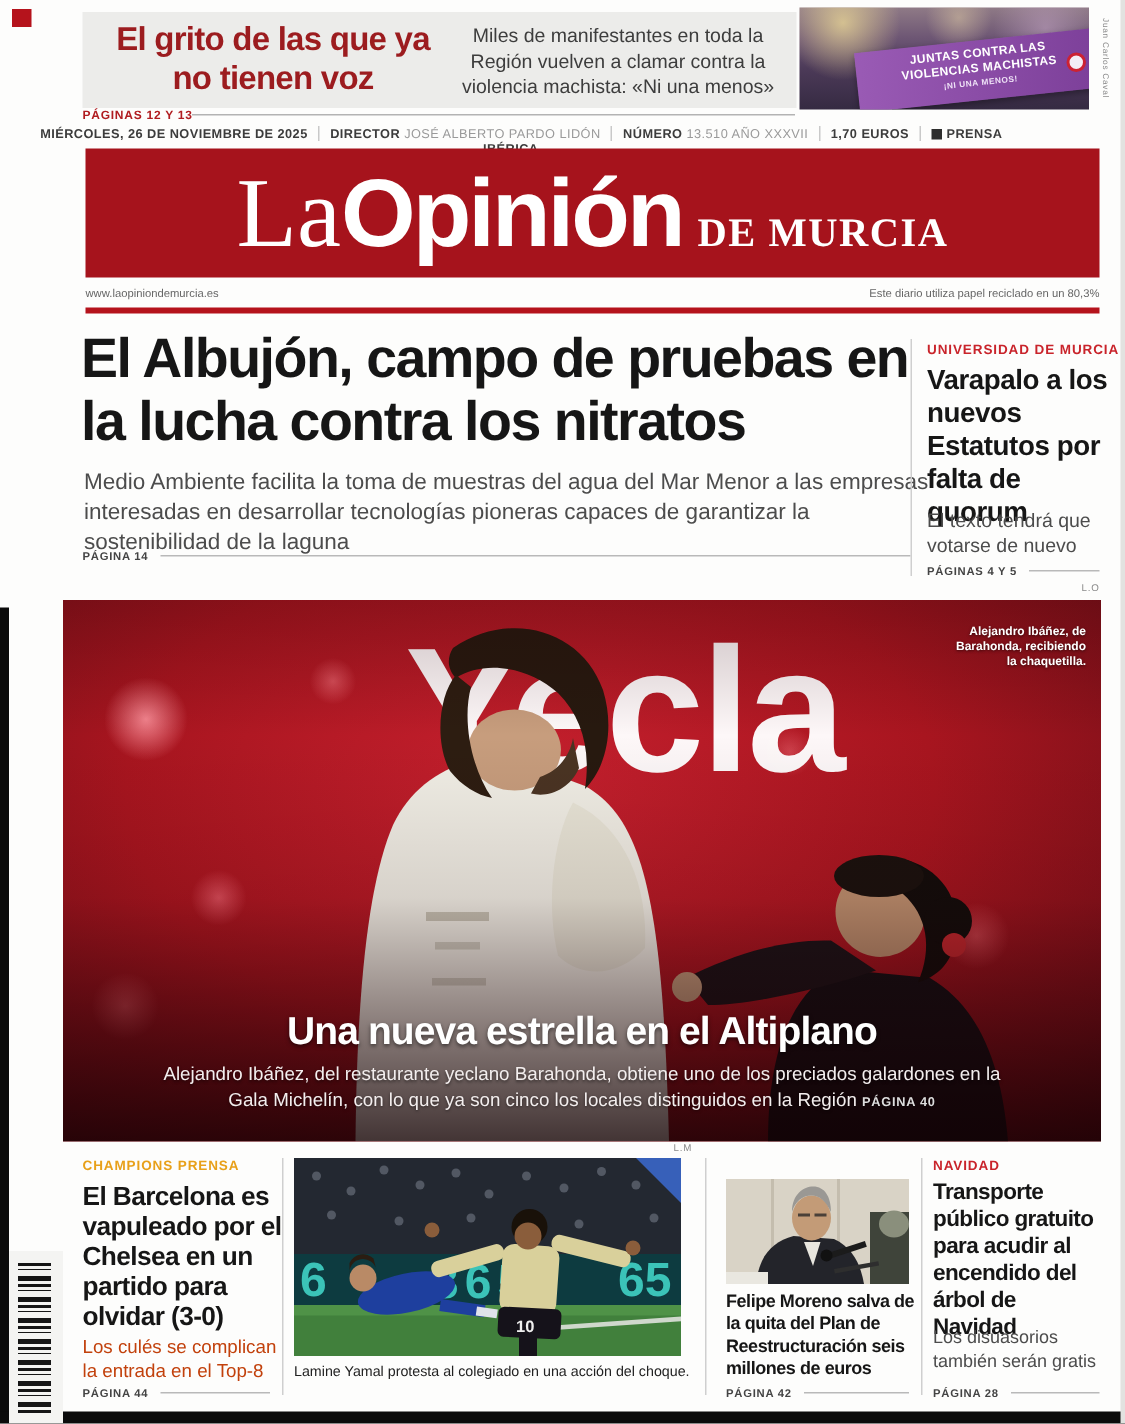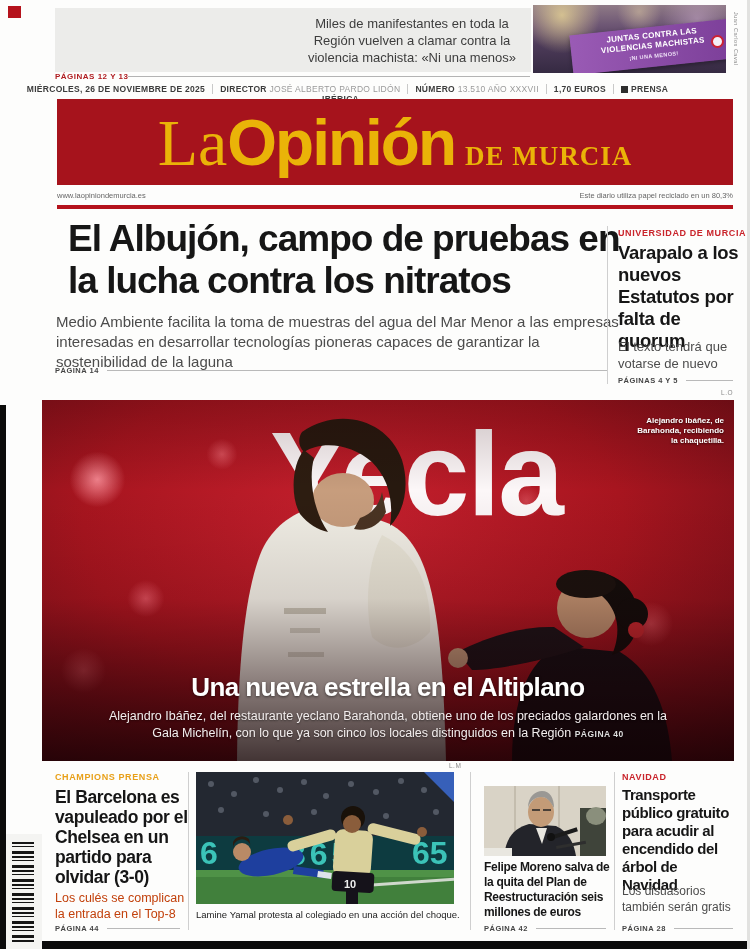--- a/index.html
+++ b/index.html
@@ -60,32 +60,32 @@
   }
   .dateline b { color:#3c3c3c; }
   .dateline .seg { padding:0 7px; border-left:1px solid #c9c9c9; }
   .dateline .seg:first-child { border-left:none; }
   .pub-mark { display:inline-block; width:7px; height:7px; background:#2e2e2e; vertical-align:-1px; margin-right:3px; }
 
   
   .masthead {
     left:57px; top:99px; width:676px; height:86px; background:#a6131c;
     display:flex; align-items:baseline; justify-content:center; padding-top:6px;
-    color:#eab308; overflow:hidden;
+    color:#ffffff; overflow:hidden;
   }
   .mh-la { font-family:"Liberation Serif", serif; font-size:66px; }
   .mh-opinion { font-family:"Liberation Sans", sans-serif; font-size:64px; font-weight:bold; letter-spacing:-2px; }
   .mh-region { font-family:"Liberation Serif", serif; font-size:27px; font-weight:bold; letter-spacing:1px; margin-left:10px; }
   .under-masthead-url { left:57px; top:191px; font-size:7.5px; color:#666; }
   .under-masthead-note { left:0; top:191px; width:733px; text-align:right; font-size:7.5px; color:#666; }
   .red-rule { left:57px; top:205px; width:676px; height:4px; background:#b5131c; }
 
   
   .lead-headline {
-    left:68px; top:218px; width:560px;
+    left:54px; top:218px; width:560px;
     font-size:37px; line-height:42px; font-weight:bold; letter-spacing:-1px; color:#161616;
   }
   .lead-deck { left:56px; top:312px; width:565px; font-size:15px; line-height:20px; color:#4c4c4c; }
   .pageref { display:flex; align-items:center; gap:8px; font-size:7.5px; font-weight:bold; letter-spacing:.5px; color:#444; }
   .pageref .rline { flex:1; height:1px; background:#b9b9b9; }
   .lead-pageref { left:55px; top:366px; width:552px; }
   .col-divider { left:607px; top:226px; width:1px; height:158px; background:#cfcfcf; }
 
   
   .kicker { font-size:9px; font-weight:bold; letter-spacing:.6px; }
@@ -171,20 +171,21 @@
 <body>
 
 <div id="page">
 
   <div class="abs edge-left"></div>
   <div class="abs edge-bottom"></div>
   <div class="abs edge-right"></div>
   <div class="abs corner-square"></div>
 
   <div class="abs teaser-box"></div>
+  <div class="abs teaser-headline">El grito de las que ya no tienen voz</div>
   <div class="abs teaser-summary">Miles de manifestantes en toda la Región vuelven a clamar contra la violencia machista: «Ni una menos»</div>
   <div class="abs teaser-pages">PÁGINAS 12 Y 13</div>
   <div class="abs teaser-line"></div>
 
   <div class="abs protest-photo">
     <div class="protest-banner">
       <div class="protest-banner-line">JUNTAS CONTRA LAS</div>
       <div class="protest-banner-line">VIOLENCIAS MACHISTAS</div>
       <div class="protest-banner-slogan">¡NI UNA MENOS!</div>
     </div>

